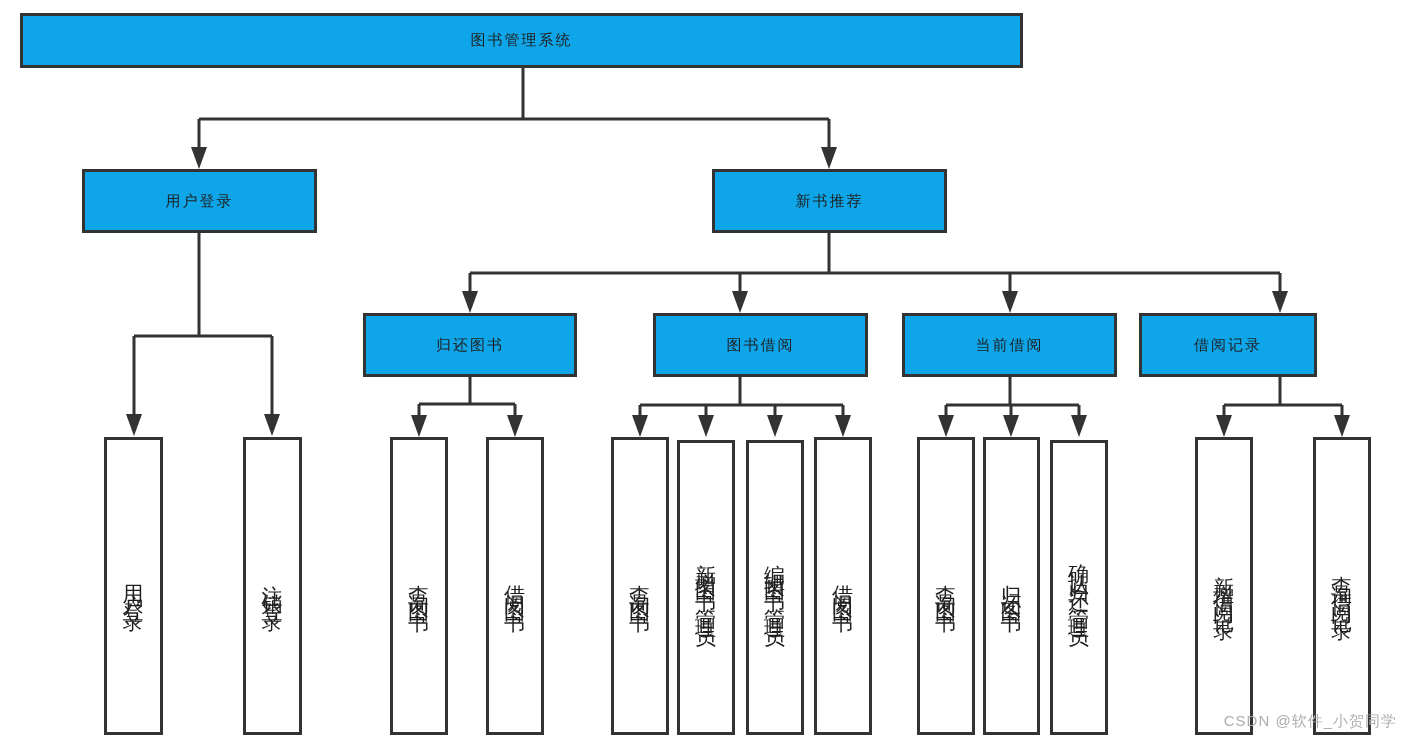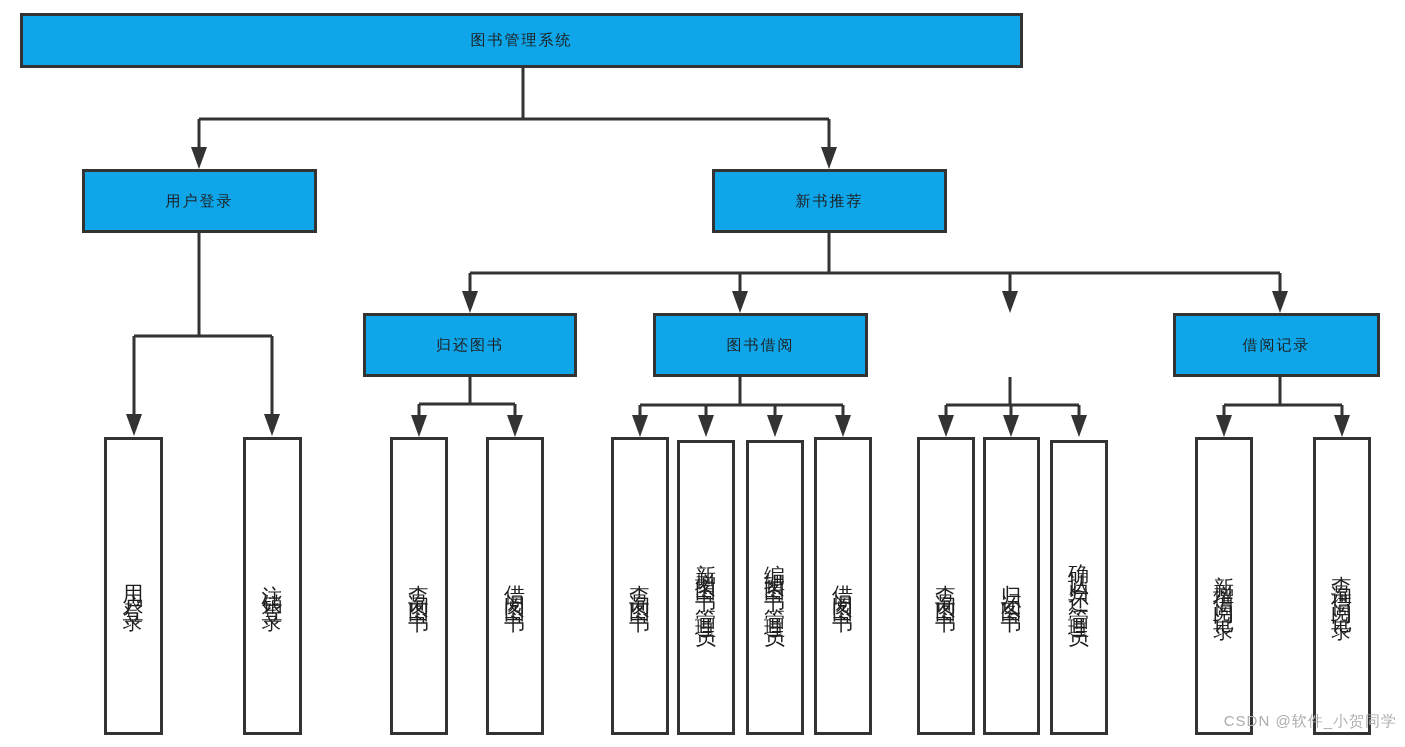--- a/index.html
+++ b/index.html
@@ -112,21 +112,22 @@
     </g>
   </svg>
 
   <div class="node" style="left:20px; top:13px; width:1003px; height:55px;">图书管理系统</div>
 
   <div class="node" style="left:82px; top:169px; width:235px; height:64px;">用户登录</div>
   <div class="node" style="left:712px; top:169px; width:235px; height:64px;">新书推荐</div>
 
   <div class="node" style="left:363px; top:313px; width:214px; height:64px;">归还图书</div>
   <div class="node" style="left:633px; top:313px; width:215px; height:64px;margin-left:20px;">图书借阅</div>
-  <div class="node" style="left:1173px; top:313px; width:207px; height:64px;">借阅记录</div>
+  <div class="node" style="left:902px; top:313px; width:215px; height:64px;">当前借阅</div>
+  <div class="node" style="left:1139px; top:313px; width:178px; height:64px;">借阅记录</div>
 
   <div class="leaf" style="left:104px; top:437px; width:59px; height:298px;">
     <span class="vtext">用户登录</span>
   </div>
   <div class="leaf" style="left:243px; top:437px; width:59px; height:298px;">
     <span class="vtext">注销登录</span>
   </div>
 
   <div class="leaf" style="left:390px; top:437px; width:58px; height:298px;">
     <span class="vtext">查询图书</span>

